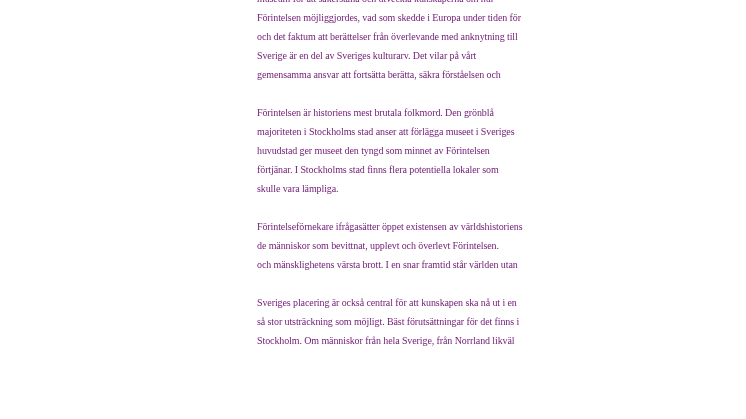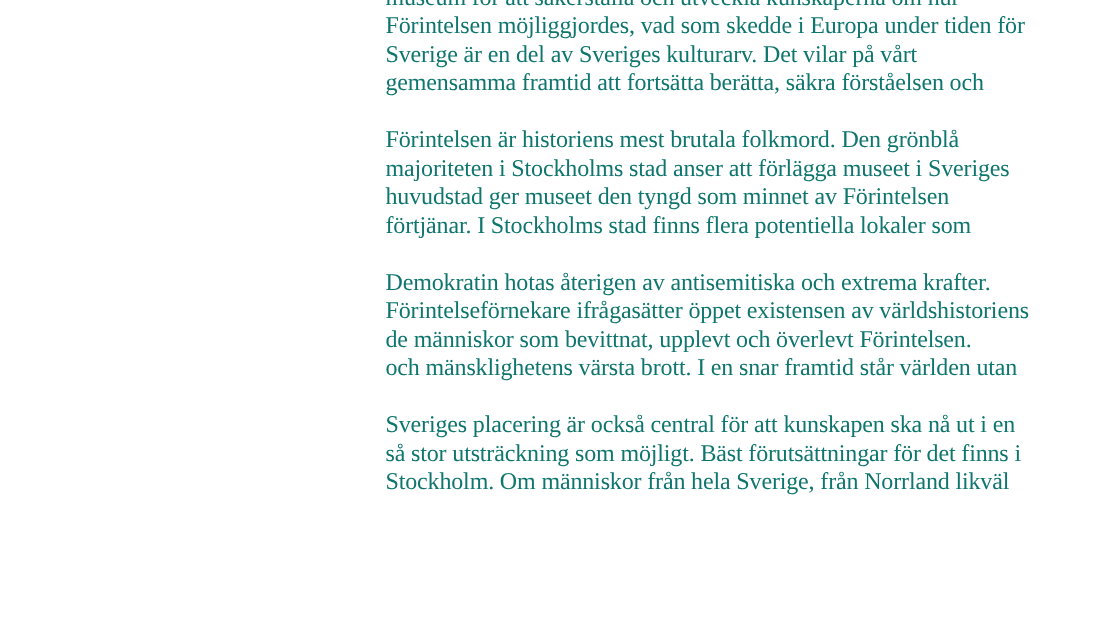--- a/index.html
+++ b/index.html
@@ -26,47 +26,48 @@
     width: 440px;
   }
   .para {
     margin: 0 0 19px 0;
     padding: 0;
   }
   .line {
     white-space: nowrap;
     height: 19px;
     line-height: 19px;
-    font-size: 16px;
-    color: #0f766e;
+    font-size: 10px;
+    color: #701a75;
     letter-spacing: -0.1px;
   }
 </style>
 </head>
 <body>
 
 <div class="page">
   <div class="textblock">
 
     <div class="para">
       <div class="line">museum för att säkerställa och utveckla kunskaperna om hur</div>
       <div class="line">Förintelsen möjliggjordes, vad som skedde i Europa under tiden för</div>
+      <div class="line">och det faktum att berättelser från överlevande med anknytning till</div>
       <div class="line">Sverige är en del av Sveriges kulturarv. Det vilar på vårt</div>
-      <div class="line">gemensamma framtid att fortsätta berätta, säkra förståelsen och</div>
+      <div class="line">gemensamma ansvar att fortsätta berätta, säkra förståelsen och</div>
     </div>
 
     <div class="para">
       <div class="line">Förintelsen är historiens mest brutala folkmord. Den grönblå</div>
       <div class="line">majoriteten i Stockholms stad anser att förlägga museet i Sveriges</div>
       <div class="line">huvudstad ger museet den tyngd som minnet av Förintelsen</div>
       <div class="line">förtjänar. I Stockholms stad finns flera potentiella lokaler som</div>
+      <div class="line">skulle vara lämpliga.</div>
     </div>
 
     <div class="para">
-      <div class="line">Demokratin hotas återigen av antisemitiska och extrema krafter.</div>
       <div class="line">Förintelseförnekare ifrågasätter öppet existensen av världshistoriens</div>
       <div class="line">de människor som bevittnat, upplevt och överlevt Förintelsen.</div>
       <div class="line">och mänsklighetens värsta brott. I en snar framtid står världen utan</div>
     </div>
 
     <div class="para">
       <div class="line">Sveriges placering är också central för att kunskapen ska nå ut i en</div>
       <div class="line">så stor utsträckning som möjligt. Bäst förutsättningar för det finns i</div>
       <div class="line">Stockholm. Om människor från hela Sverige, från Norrland likväl</div>
     </div>

